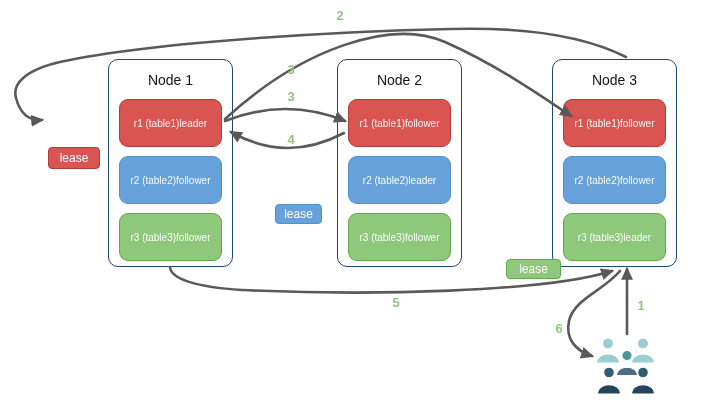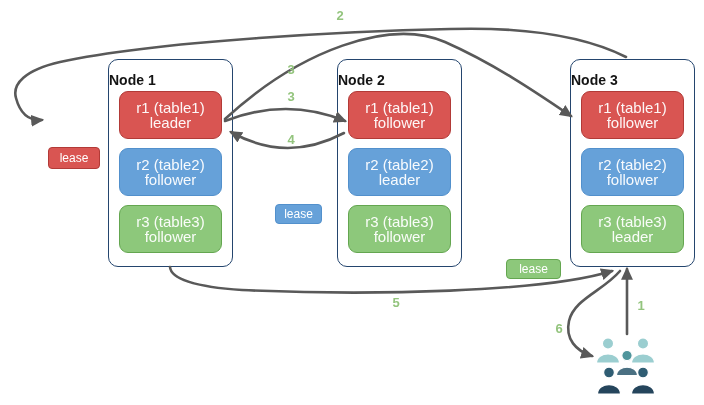--- a/index.html
+++ b/index.html
@@ -6,28 +6,28 @@
   .canvas {
     position:relative; width:704px; height:405px; background:#ffffff;
     font-family:"Liberation Sans", sans-serif; overflow:hidden;
   }
   .node {
     position:absolute; top:59px; width:125px; height:208px;
     background:#ffffff; border:1.5px solid #24456e; border-radius:10px;
     box-sizing:border-box; z-index:1;
   }
   .node-title {
-    padding-top:12px; padding-bottom:2px; text-align:left;
-    font-size:14px; font-weight:bold; color:#141414; line-height:17px;
+    padding-top:12px; padding-bottom:10px; text-align:center;
+    font-size:14px; font-weight:normal; color:#141414; line-height:17px;
   }
   .replica {
     width:103px; height:48px; margin:0 auto 9px auto;
     border:1.5px solid transparent; border-radius:9px; box-sizing:border-box;
-    display:flex; flex-direction:column; align-items:center; justify-content:center;
-    color:rgba(255,255,255,0.95); font-size:15px; line-height:15px; text-align:center;
+    display:flex; flex-direction:row; align-items:center; justify-content:center;
+    color:rgba(255,255,255,0.95); font-size:10px; line-height:15px; text-align:center;
   }
   .lease {
     position:absolute; border:1.5px solid transparent; border-radius:4px;
     box-sizing:border-box; color:#ffffff; font-size:12px;
     display:flex; align-items:center; justify-content:center; z-index:3;margin-top:36px;
   }
   .step {
     position:absolute; width:18px; text-align:center;
     font-size:13px; font-weight:bold; z-index:3;
   }
@@ -63,21 +63,21 @@
     <div class="replica" style="background-color: rgb(102, 161, 217); border-color: rgb(82, 144, 204);">
       <span>r2 (table2)</span>
       <span>leader</span>
     </div>
     <div class="replica" style="background-color: rgb(141, 200, 123); border-color: rgb(100, 166, 80);">
       <span>r3 (table3)</span>
       <span>follower</span>
     </div>
   </div>
 
-  <div class="node" style="left:570px">
+  <div class="node" style="left:552px">
     <div class="node-title">Node 3</div>
     <div class="replica" style="background-color: rgb(217, 85, 82); border-color: rgb(178, 58, 55);">
       <span>r1 (table1)</span>
       <span>follower</span>
     </div>
     <div class="replica" style="background-color: rgb(102, 161, 217); border-color: rgb(82, 144, 204);">
       <span>r2 (table2)</span>
       <span>follower</span>
     </div>
     <div class="replica" style="background-color: rgb(141, 200, 123); border-color: rgb(100, 166, 80);">

